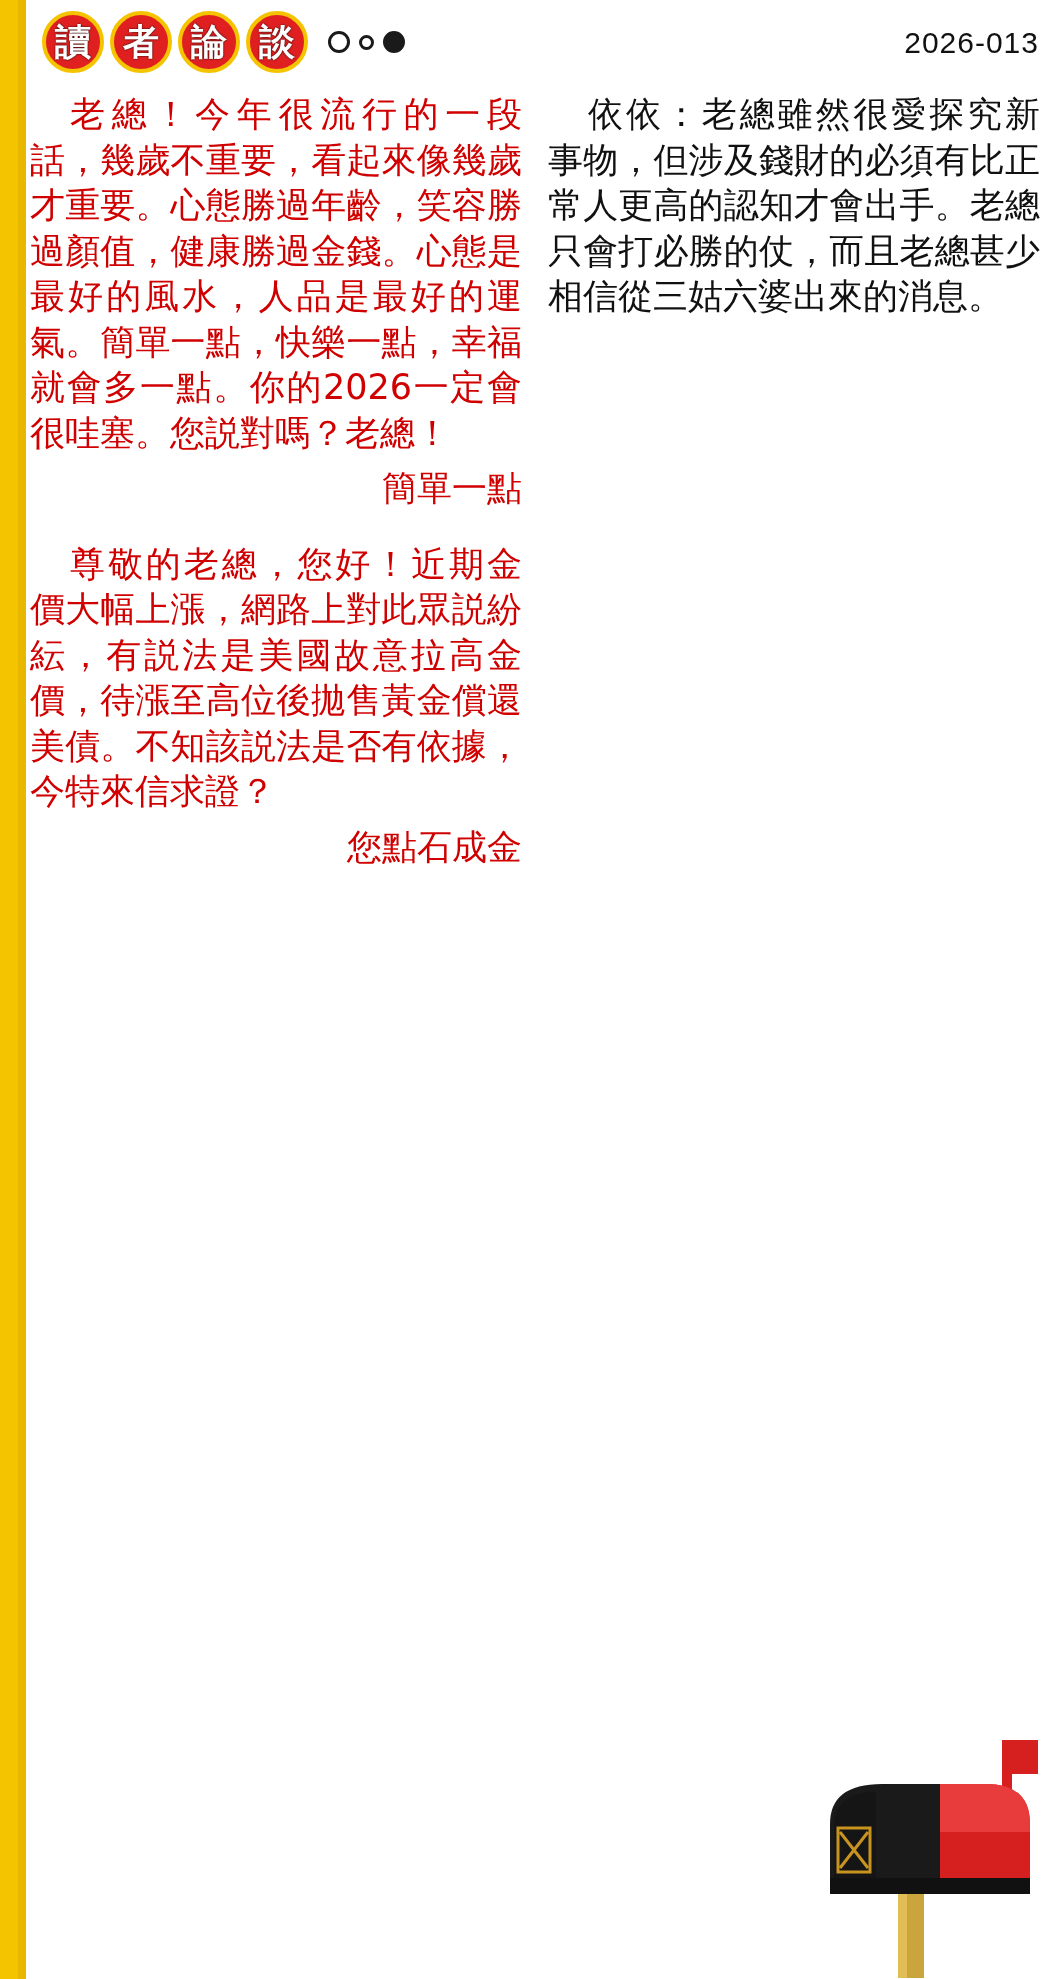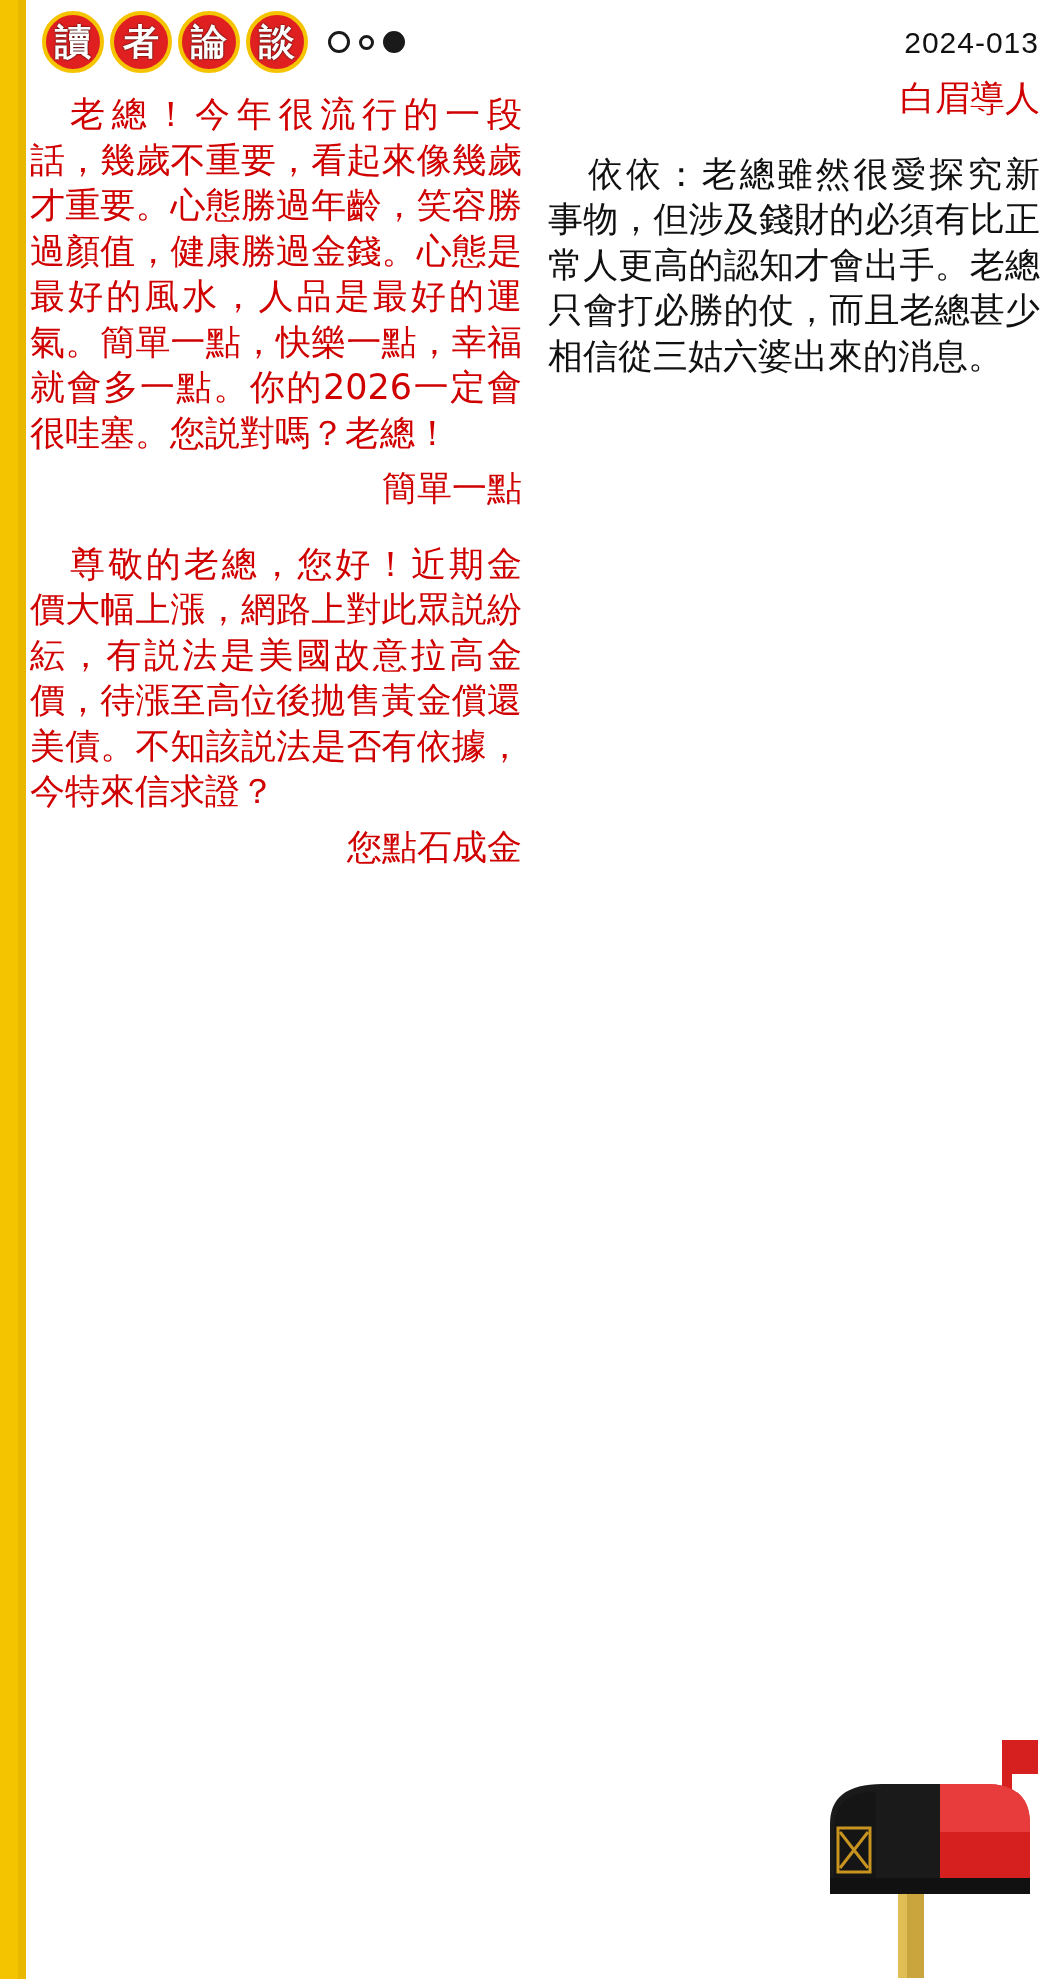--- a/index.html
+++ b/index.html
@@ -135,35 +135,34 @@
   <div class="mast-char">者</div>
   <div class="mast-char">論</div>
   <div class="mast-char">談</div>
   <div class="dots">
     <div class="dot"></div>
     <div class="dot small"></div>
     <div class="dot filled"></div>
   </div>
 </div>
 
-<div class="issue-no">2024-013</div>
+<div class="issue-no">2026-013</div>
 
 <div class="columns">
 
   <div class="col">
     <p class="para indent red">老總！今年很流行的一段話，幾歲不重要，看起來像幾歲才重要。心態勝過年齡，笑容勝過顏值，健康勝過金錢。心態是最好的風水，人品是最好的運氣。簡單一點，快樂一點，幸福就會多一點。你的2026一定會很哇塞。您説對嗎？老總！</p>
     <div class="sign red">簡單一點</div>
 
     <p class="para indent red">尊敬的老總，您好！近期金價大幅上漲，網路上對此眾説紛紜，有説法是美國故意拉高金價，待漲至高位後拋售黃金償還美債。不知該説法是否有依據，今特來信求證？</p>
     <div class="sign red">您點石成金</div>
 
   </div>
 
   <div class="col">
-    <div class="sign red">白眉導人</div>
 
     <p class="para indent black">依依：老總雖然很愛探究新事物，但涉及錢財的必須有比正常人更高的認知才會出手。老總只會打必勝的仗，而且老總甚少相信從三姑六婆出來的消息。</p>
 
     <svg class="mailbox" viewBox="0 0 250 250">
 
       <rect x="108" y="150" width="26" height="100" fill="#caa53d"></rect>
       <rect x="108" y="150" width="9" height="100" fill="#e0bd55"></rect>
 
       <path d="M40 96 Q40 56 92 56 L196 56 Q150 56 150 96 L150 162 L40 162 Z" fill="#1a1a1a"></path>
       <path d="M150 96 Q150 56 196 56 Q240 56 240 96 L240 162 L150 162 Z" fill="#d61f1f"></path>

